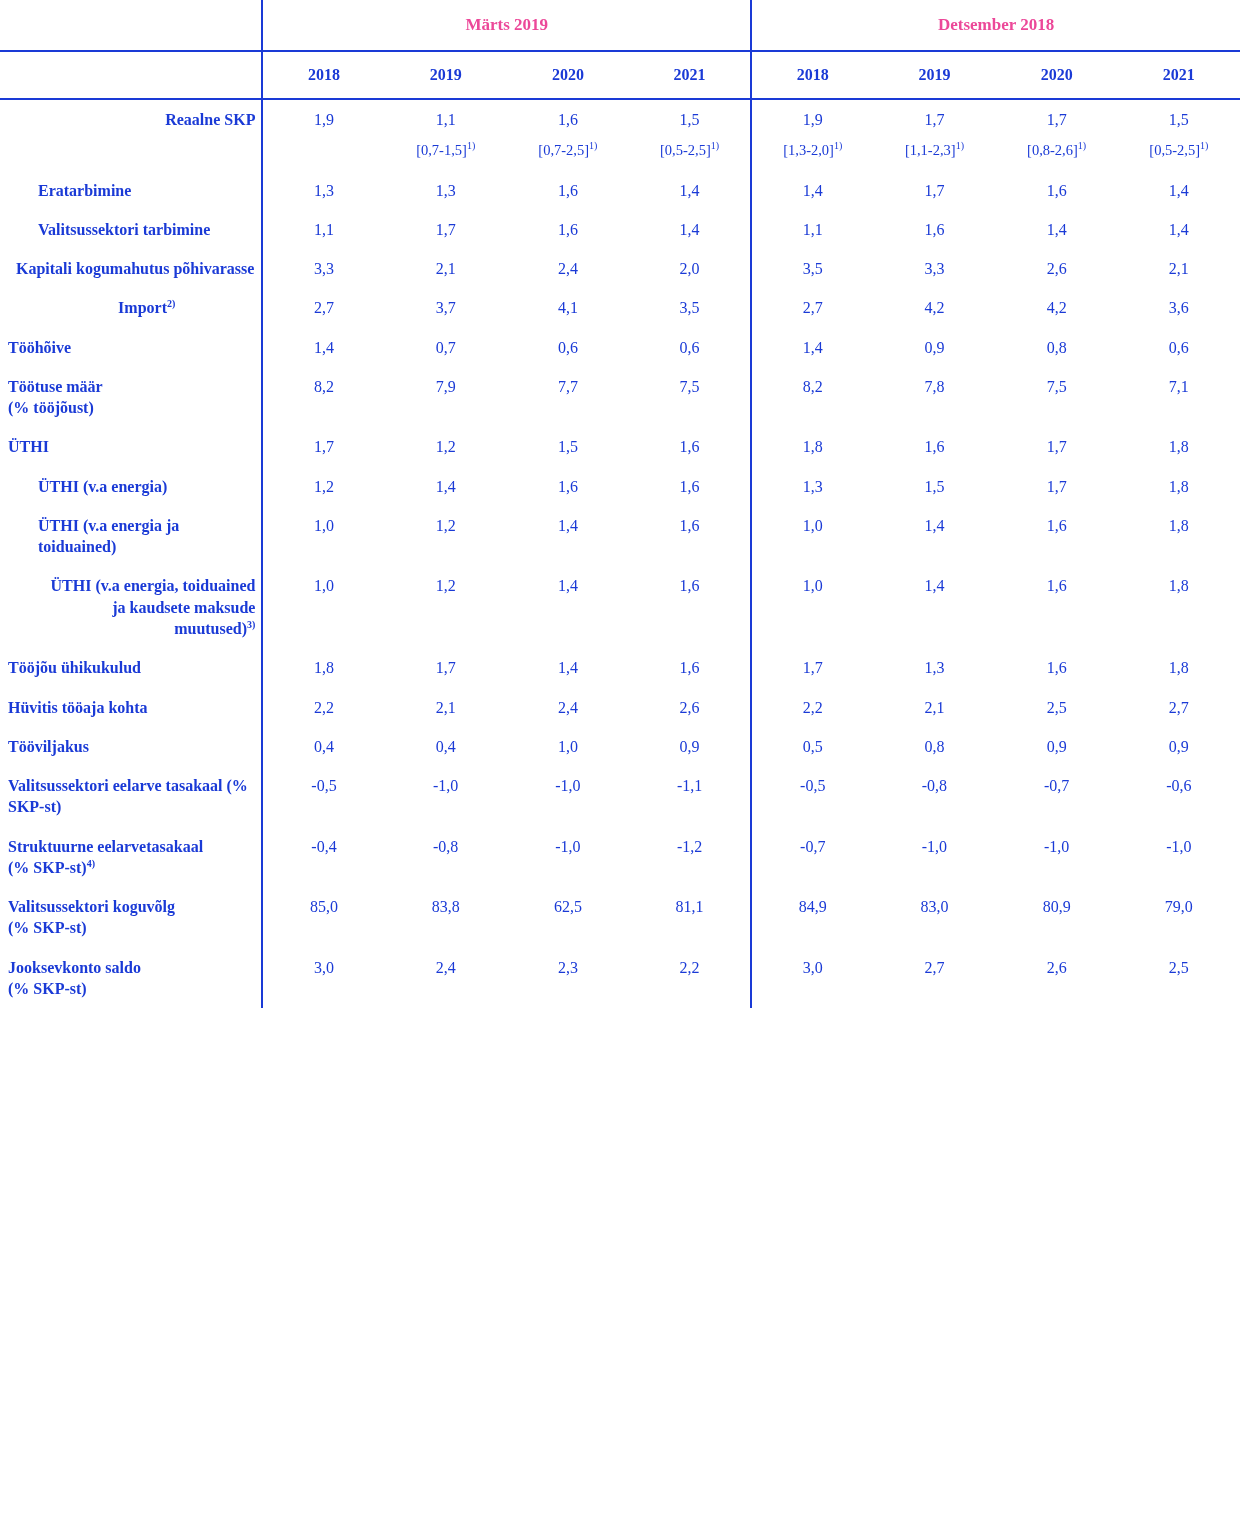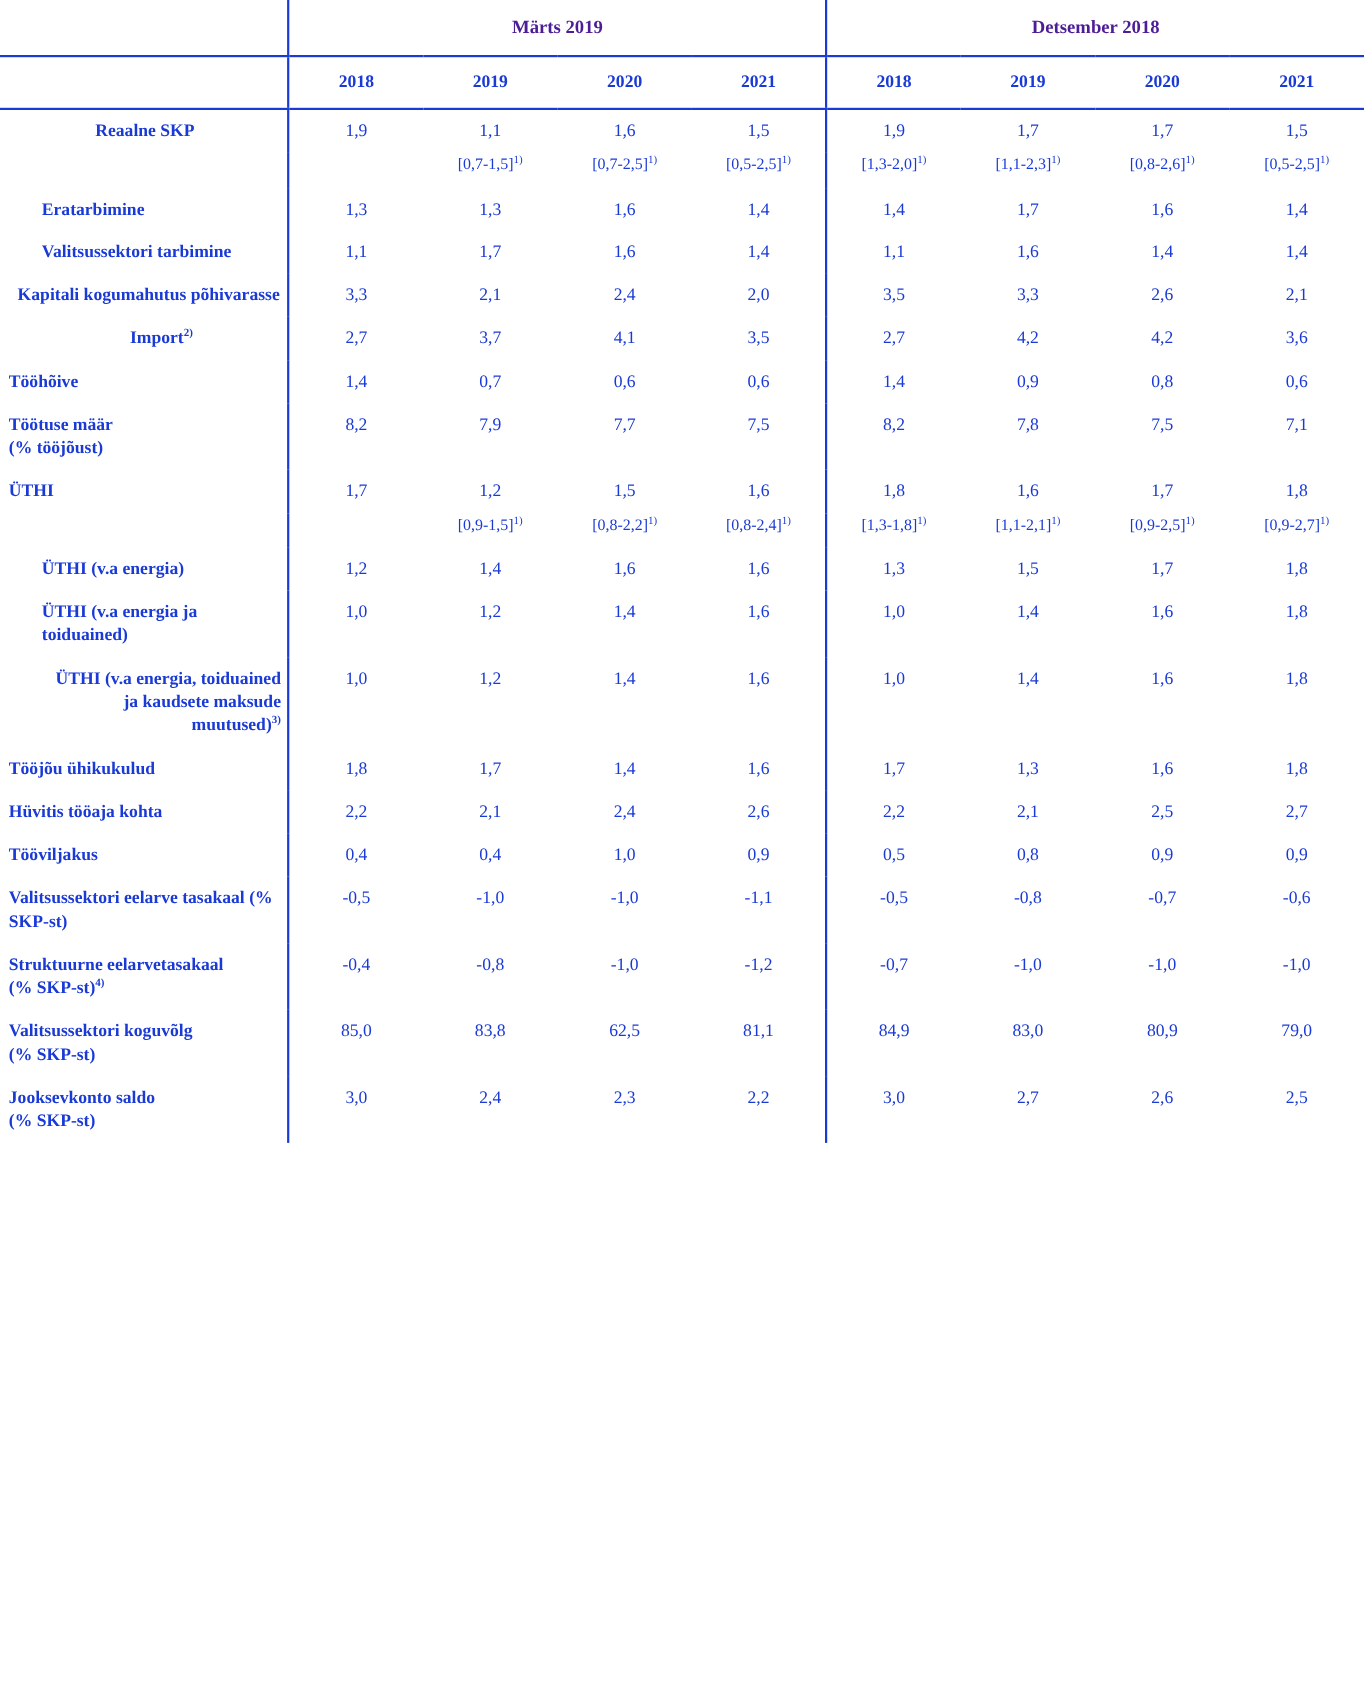--- a/index.html
+++ b/index.html
@@ -27,21 +27,21 @@
   table.fc col.num { width: 122px; }
   th, td {
     padding: 0;
     vertical-align: top;
   }
   
   .hdr-group {
     text-align: center;
     font-weight: bold;
     font-size: 17px;
-    color: #4c1d95;
+    color: #ec4899;
     height: 50px;
     vertical-align: middle;
     border-bottom: 2px solid #1a3ad6;
   }
   .hdr-year {
     text-align: center;
     font-weight: bold;
     font-size: 16px;
     color: #1a3ad6;
     height: 46px;
@@ -113,21 +113,21 @@
         <th class="hdr-year">2020</th>
         <th class="hdr-year">2021</th>
         <th class="hdr-year vline">2018</th>
         <th class="hdr-year">2019</th>
         <th class="hdr-year">2020</th>
         <th class="hdr-year">2021</th>
       </tr>
     </thead>
     <tbody id="tbody">
         <tr class="pad-top">
-          <th class="rowlabel" style="text-align: center;">Reaalne SKP</th>
+          <th class="rowlabel" style="text-align: right;">Reaalne SKP</th>
           <td class="val vline">1,9</td>
           <td class="val">1,1</td>
           <td class="val">1,6</td>
           <td class="val">1,5</td>
           <td class="val vline">1,9</td>
           <td class="val">1,7</td>
           <td class="val">1,7</td>
           <td class="val">1,5</td>
         </tr>
         <tr class="rng">
@@ -211,31 +211,20 @@
           <th class="rowlabel" style="text-align: left;">ÜTHI</th>
           <td class="val vline">1,7</td>
           <td class="val">1,2</td>
           <td class="val">1,5</td>
           <td class="val">1,6</td>
           <td class="val vline">1,8</td>
           <td class="val">1,6</td>
           <td class="val">1,7</td>
           <td class="val">1,8</td>
         </tr>
-        <tr class="rng">
-          <th class="rowlabel"></th>
-          <td class="val range vline"></td>
-          <td class="val range">[0,9‑1,5]<sup>1)</sup></td>
-          <td class="val range">[0,8‑2,2]<sup>1)</sup></td>
-          <td class="val range">[0,8‑2,4]<sup>1)</sup></td>
-          <td class="val range vline">[1,3‑1,8]<sup>1)</sup></td>
-          <td class="val range">[1,1‑2,1]<sup>1)</sup></td>
-          <td class="val range">[0,9‑2,5]<sup>1)</sup></td>
-          <td class="val range">[0,9‑2,7]<sup>1)</sup></td>
-        </tr>
         <tr>
           <th class="rowlabel indent" style="text-align: left;">ÜTHI (v.a energia)</th>
           <td class="val vline">1,2</td>
           <td class="val">1,4</td>
           <td class="val">1,6</td>
           <td class="val">1,6</td>
           <td class="val vline">1,3</td>
           <td class="val">1,5</td>
           <td class="val">1,7</td>
           <td class="val">1,8</td>

